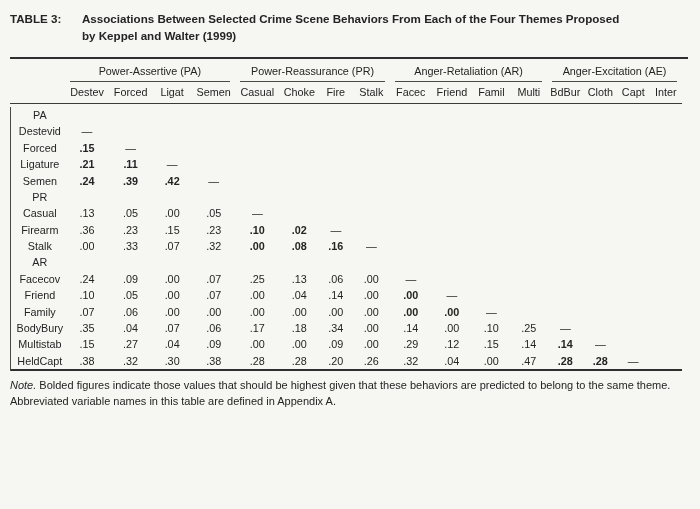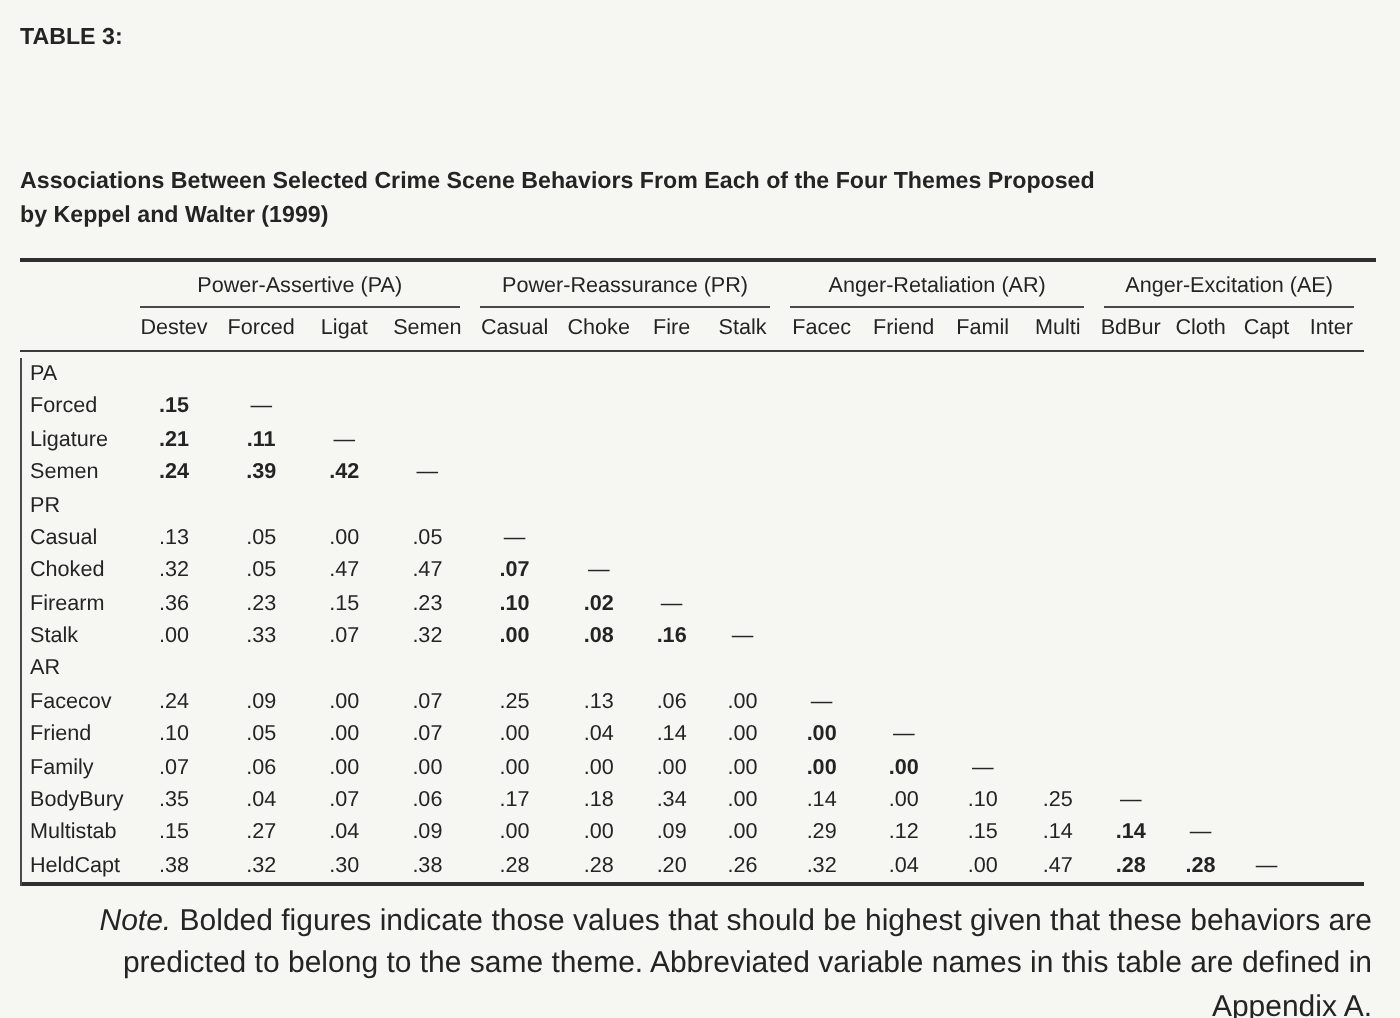--- a/index.html
+++ b/index.html
@@ -3,42 +3,42 @@
 <meta charset="utf-8">
 <style>
   html,body{margin:0;padding:0;}
   body{
     width:700px;height:509px;overflow:hidden;
     background:#f6f6f3;color:#242424;
     font-family:"Liberation Sans", sans-serif;
     -webkit-font-smoothing:antialiased;
   }
   .page{padding:10px 12px 0 10px;}
-  .title{display:flex;font-weight:bold;font-size:11.6px;line-height:1.5;flex-direction:column;}
+  .title{display:flex;font-weight:bold;font-size:11.6px;line-height:1.5;}
   .title-label{width:72px;flex:0 0 72px;}
   .title-text{flex:1;}
   .top-rule{border-top:2.5px solid #2f2f2f;margin-top:12px;height:0;}
   .table-wrap{position:relative;margin-top:1px;}
   .left-rule{position:absolute;left:0;top:47px;bottom:0;width:1px;background:#4a4a4a;}
   table{
     border-collapse:collapse;table-layout:fixed;width:672px;
     border-bottom:2.5px solid #2f2f2f;
   }
   thead th{font-weight:normal;font-size:10.8px;padding:0;}
   .group-row th{padding-top:5px;vertical-align:bottom;}
   .group-row .grp{border-bottom:1.2px solid #4a4a4a;padding:0 0 4px 0;margin:0 5px;white-space:nowrap;}
   .sub-row th{border-bottom:1.4px solid #3a3a3a;padding:4px 0 5px 0;white-space:nowrap;margin-left:27px;}
   tbody td{
     font-size:10.8px;height:16.4px;text-align:center;padding:0;
     white-space:nowrap;vertical-align:middle;
   }
-  tbody td.rowlabel{text-align:left;padding-left:5px;}
+  tbody td.rowlabel{text-align:center;padding-left:5px;}
   tbody tr:first-child td{padding-top:3px;}
   td.bold{font-weight:bold;}
-  .note{font-size:15px;line-height:1.42;margin:7px 2px 0 0;text-align:right;}
+  .note{font-size:11px;line-height:1.42;margin:7px 2px 0 0;}
   .note i{font-style:italic;}
 </style>
 </head>
 <body>
 
 <div class="page">
 
   <div class="title">
     <span class="title-label">TABLE 3:</span>
     <span class="title-text"><span>Associations Between Selected Crime Scene Behaviors From Each of the Four Themes Proposed</span><br><span>by Keppel and Walter (1999)</span></span>
@@ -118,20 +118,39 @@
             <td></td>
             <td></td>
             <td></td>
             <td></td>
             <td></td>
             <td></td>
             <td></td>
             <td></td>
           </tr>
           <tr class="data-row">
+            <td class="rowlabel">Destevid</td>
+            <td>—</td>
+            <td></td>
+            <td></td>
+            <td></td>
+            <td></td>
+            <td></td>
+            <td></td>
+            <td></td>
+            <td></td>
+            <td></td>
+            <td></td>
+            <td></td>
+            <td></td>
+            <td></td>
+            <td></td>
+            <td></td>
+          </tr>
+          <tr class="data-row">
             <td class="rowlabel">Forced</td>
             <td class="bold">.15</td>
             <td>—</td>
             <td></td>
             <td></td>
             <td></td>
             <td></td>
             <td></td>
             <td></td>
             <td></td>
@@ -201,39 +220,20 @@
             <td></td>
           </tr>
           <tr class="data-row">
             <td class="rowlabel">Casual</td>
             <td>.13</td>
             <td>.05</td>
             <td>.00</td>
             <td>.05</td>
             <td>—</td>
             <td></td>
-            <td></td>
-            <td></td>
-            <td></td>
-            <td></td>
-            <td></td>
-            <td></td>
-            <td></td>
-            <td></td>
-            <td></td>
-            <td></td>
-          </tr>
-          <tr class="data-row">
-            <td class="rowlabel">Choked</td>
-            <td>.32</td>
-            <td>.05</td>
-            <td>.47</td>
-            <td>.47</td>
-            <td class="bold">.07</td>
-            <td>—</td>
             <td></td>
             <td></td>
             <td></td>
             <td></td>
             <td></td>
             <td></td>
             <td></td>
             <td></td>
             <td></td>
             <td></td>

